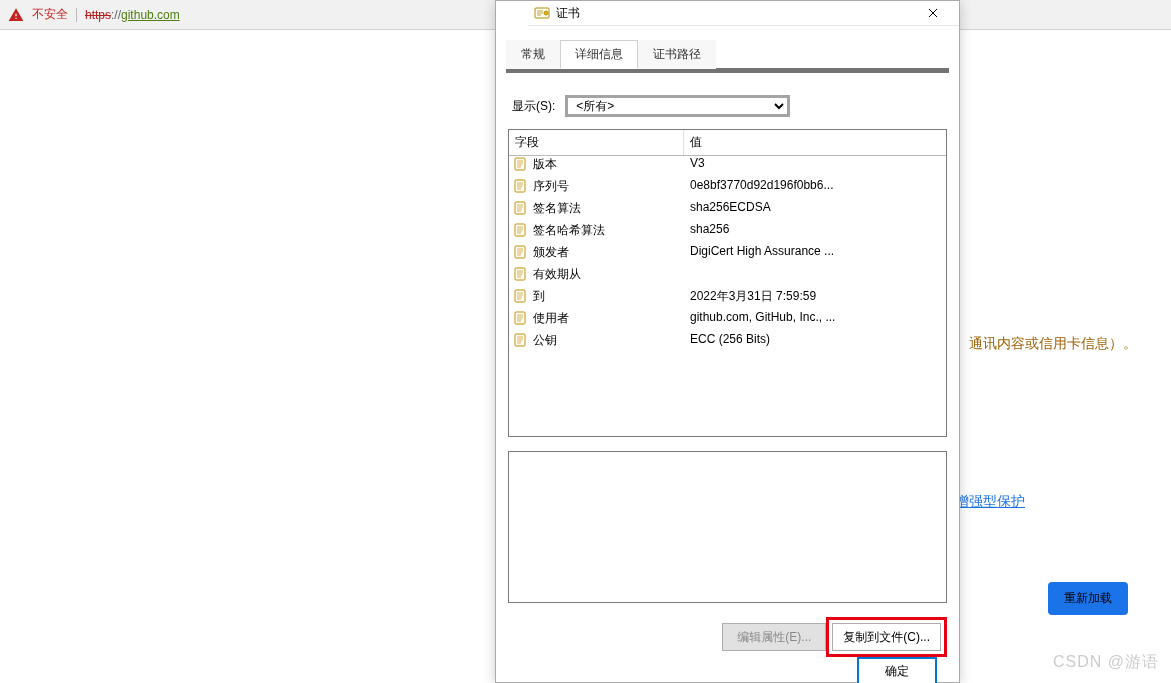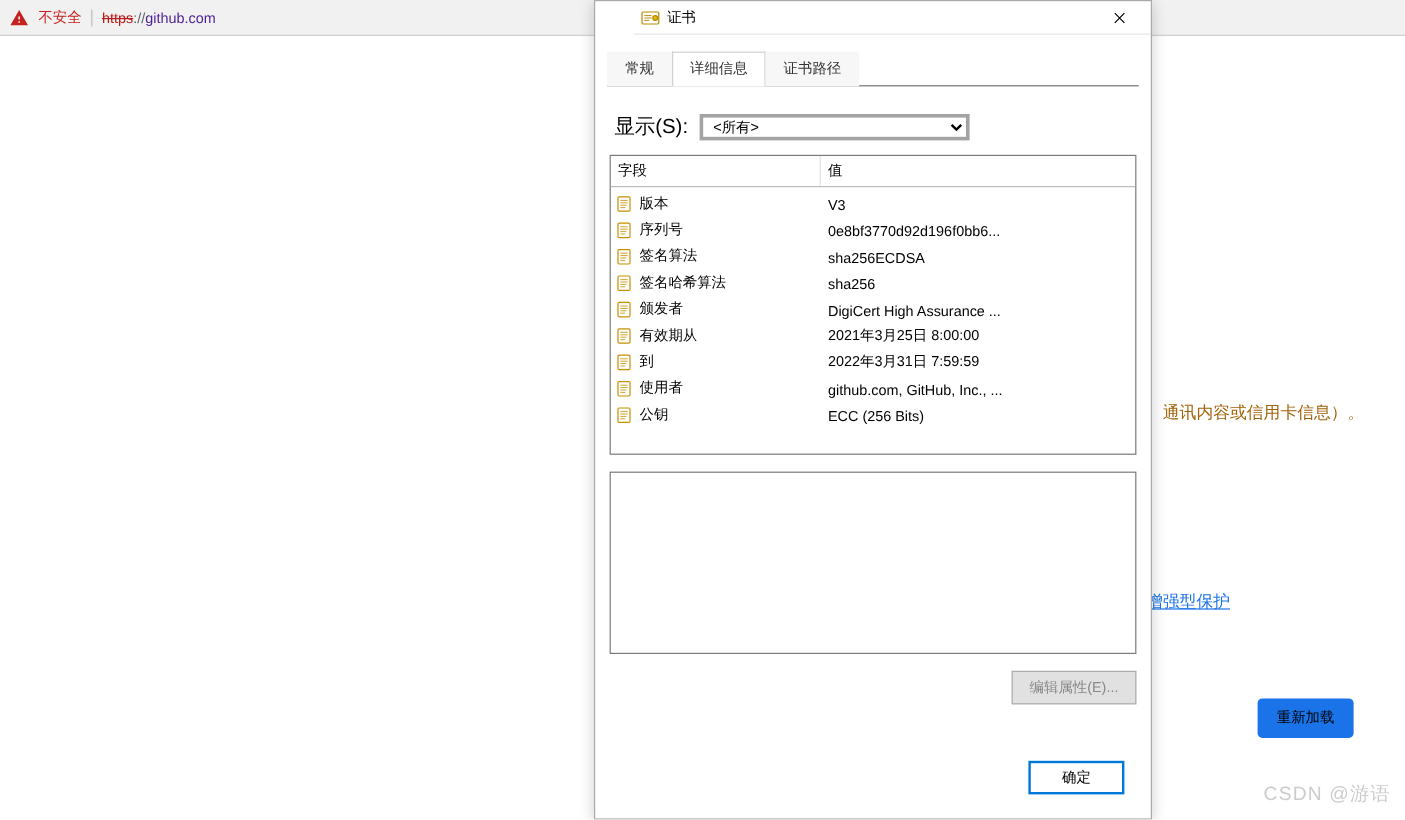--- a/index.html
+++ b/index.html
@@ -21,21 +21,21 @@
       display: flex;
       align-items: center;
       padding: 0 8px;
       gap: 8px;
     }
     .warning-icon svg { width: 16px; height: 16px; display: block; }
     .not-secure { color: #c5221f; }
     .divider { width: 1px; height: 14px; background: #bbb; }
     .url { color: #5f6368; }
     .url .strike { text-decoration: line-through; color: #b91c1c; }
-    .url .host { color: #4c1d95; }
+    .url .host { color: #4d7c0f; text-decoration: underline; }
 
     
     .bg-text-1 { position: absolute; left: 955px; top: 335px; color: #a16207; font-size: 14px; white-space: nowrap; }
     .bg-link { position: absolute; left: 955px; top: 493px; font-size: 14px; }
     .bg-link a { color: #1a73e8; text-decoration: underline; cursor: pointer; }
     .bg-btn {
       position: absolute; left: 1048px; top: 582px;
       background: #1a73e8; color: #000000; border: none;
       border-radius: 4px; padding: 8px 16px; font-size: 12px;
       cursor: pointer;
@@ -77,21 +77,21 @@
     .dlg-body {
       padding: 8px 10px;
       display: flex;
       flex-direction: column;
       flex: 1;
     }
 
     
     .tabs {
       display: flex;
-      border-bottom: 1px solid #737373;
+      border-bottom: 5px solid #737373;
       margin-top: 6px;
     }
     .tab {
       padding: 5px 14px;
       border: 1px solid transparent;
       border-bottom: none;
       margin-bottom: -1px;
       cursor: pointer;
       font-size: 12px;
       color: #333;
@@ -103,50 +103,50 @@
       border-bottom: 1px solid #fff;
     }
 
     
     .show-row {
       display: flex;
       align-items: center;
       gap: 10px;
       margin: 22px 0 12px 6px;
     }
-    .show-row label { font-size: 17px; }
+    .show-row label { font-size: 12px; }
     .show-select {
       width: 225px;
       height: 22px;
       border: 3px solid #a3a3a3;
       font-size: 12px;
       padding: 0 4px;
       background: #fff;
     }
 
     
     .list-box {
       border: 1px solid #7a7a7a;
-      height: 250px;
+      height: 308px;
       overflow-y: auto;
       margin: 0 2px;
     }
     .list-header {
       display: flex;
       border-bottom: 1px solid #bbb;
       background: #fff;
       font-size: 12px;
       position: sticky;
       top: 0;
     }
     .col-field { width: 175px; padding: 4px 6px; border-right: 1px solid #e0e0e0; }
     .col-value { flex: 1; padding: 4px 6px; }
     .list-row {
       display: flex;
-      align-items: flex-end;
+      align-items: flex-start;
       font-size: 12px;
       height: 22px;
       cursor: default;
     }
     .row-icon {
       width: 16px; height: 16px;
       margin: 0 4px 0 4px;
       flex-shrink: 0;
     }
     .row-field { width: 151px; padding-right: 4px; white-space: nowrap; overflow: hidden; text-overflow: ellipsis; }
@@ -298,21 +298,20 @@
               </svg></span>
             <span class="row-field">颁发者</span>
             <span class="row-value">DigiCert High Assurance ...</span>
           </div>
           <div class="list-row">
             <span class="row-icon"><svg viewBox="0 0 16 16">
                 <rect x="2" y="2" width="10" height="12" rx="1" fill="#fff" stroke="#c98f00"></rect>
                 <path d="M4 5h6M4 7h6M4 9h5M4 11h4" stroke="#c98f00" stroke-width="0.7"></path>
               </svg></span>
             <span class="row-field">有效期从</span>
-            <span class="row-value">2021年3月25日 8:00:00</span>
           </div>
           <div class="list-row">
             <span class="row-icon"><svg viewBox="0 0 16 16">
                 <rect x="2" y="2" width="10" height="12" rx="1" fill="#fff" stroke="#c98f00"></rect>
                 <path d="M4 5h6M4 7h6M4 9h5M4 11h4" stroke="#c98f00" stroke-width="0.7"></path>
               </svg></span>
             <span class="row-field">到</span>
             <span class="row-value">2022年3月31日 7:59:59</span>
           </div>
           <div class="list-row">
@@ -331,19 +330,22 @@
             <span class="row-field">公钥</span>
             <span class="row-value">ECC (256 Bits)</span>
           </div>
         </div>
     </div>
 
     <div class="detail-box"></div>
 
     <div class="btn-row">
       <button class="win-btn" disabled="">编辑属性(E)...</button>
+      <span class="highlight-frame">
+        <button class="win-btn" style="background:#fff;">复制到文件(C)...</button>
+      </span>
     </div>
 
     <div class="footer">
       <button class="win-btn">确定</button>
     </div>
   </div>
 </div>
 
 </body></html>

